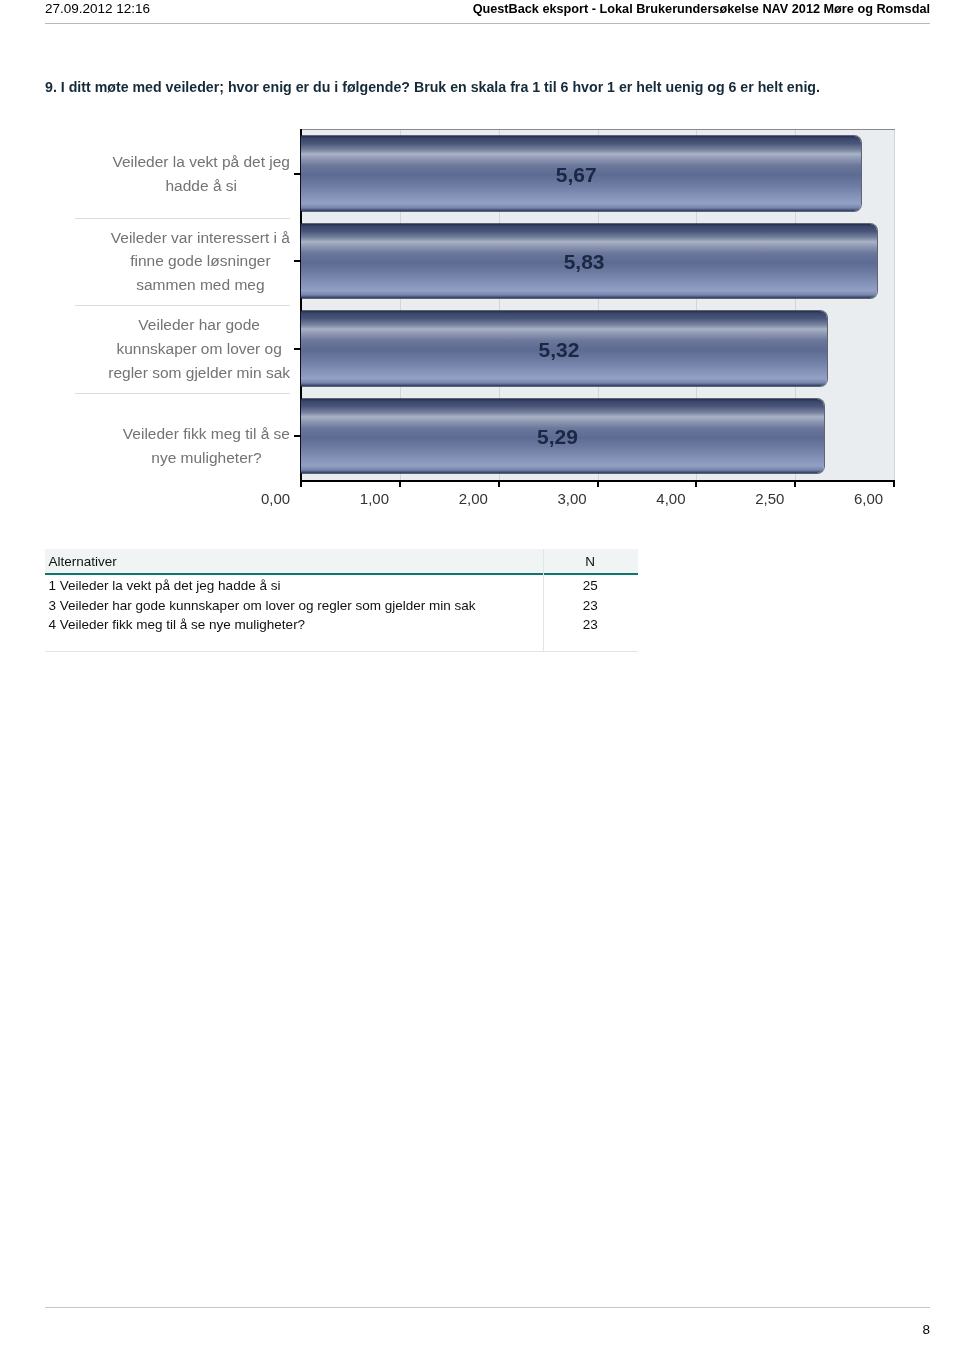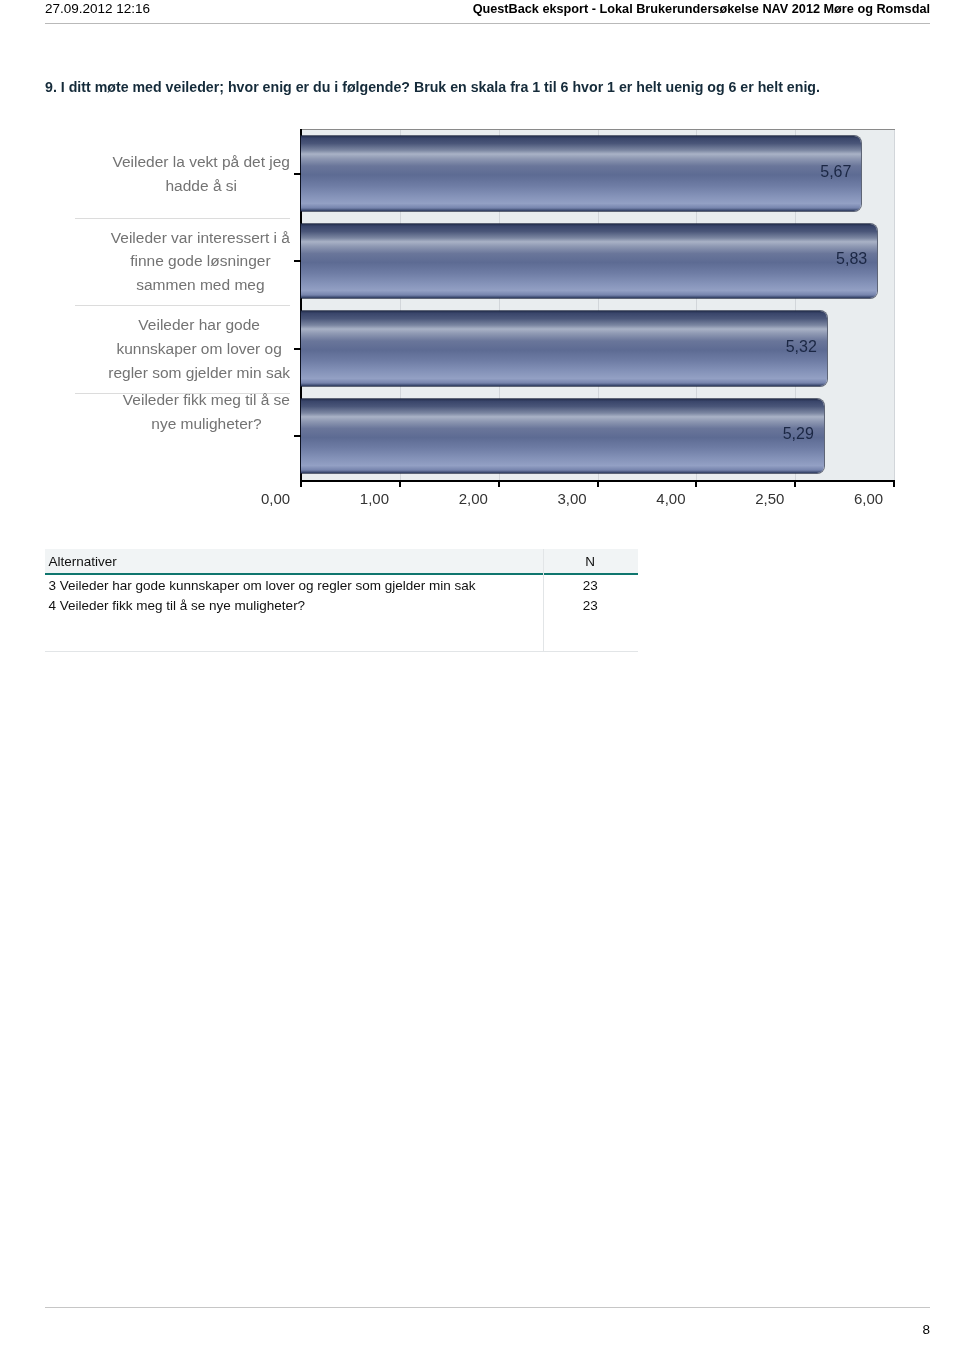--- a/index.html
+++ b/index.html
@@ -22,21 +22,21 @@
   .ytick{position:absolute;left:294px;width:7px;height:2px;background:#000;}
   .xlabel{position:absolute;top:490px;font-size:15px;color:#333;text-align:left;width:80px;}
   .catlabel{position:absolute;right:670px;text-align:center;font-size:15.5px;color:#737373;line-height:23.8px;}
   .catsep{position:absolute;left:75px;width:215px;height:1px;background:#dcdcdc;}
   .bar{position:absolute;border-radius:0 7px 7px 0;
        background:linear-gradient(to bottom,
           #242f4d 0%, #39456a 3%, #4a5679 10%, #7b86a1 19%, #a9b2c6 24%,
           #8f99b3 30%, #6a769a 40%, #5d6b93 52%, #6e7ca4 66%, #8492b8 80%,
           #93a0c4 90%, #7684ad 96%, #2c3a5e 100%);
        box-shadow:0 0 0 1px rgba(20,28,52,.65);}
-  .barlabel{position:absolute;font-size:16px;color:#1b2744;text-align:right;}
+  .barlabel{position:absolute;font-size:21px;color:#1b2744;text-align:center;font-weight:bold;}
 
   
   .tbl{position:absolute;left:44.5px;top:548.5px;width:593px;}
   .tbl-head{position:relative;height:24.4px;background:#f1f4f5;border-bottom:2px solid #0f766e;}
   .tbl-head .c1{position:absolute;left:4px;top:5.4px;font-size:13.5px;color:#111;}
   .tbl-head .c2{position:absolute;left:498.2px;top:5.4px;width:95px;text-align:center;font-size:13.5px;color:#111;}
   .tbl-row{position:relative;height:19.6px;}
   .tbl-row .c1{position:absolute;left:4px;top:3.2px;font-size:13.5px;color:#111;white-space:nowrap;}
   .tbl-row .c2{position:absolute;left:498.2px;top:3.2px;width:95px;text-align:center;font-size:13.5px;color:#111;}
   .tbl-vline{position:absolute;left:498.2px;top:0;width:1px;background:#e2e5e7;}
@@ -92,29 +92,33 @@
       <div class="catlabel" style="top:225.55px">Veileder var interessert i å<br>finne gode løsninger<br>sammen med meg</div>
       <div class="catsep" style="top:305px"></div>
       <div class="bar" style="left:301px;top:311.4px;width:525.7933333333333px;height:74.5px"></div>
       <div class="barlabel" style="left:301px;top:337.65px;width:515.7933333333333px">5,32</div>
       <div class="ytick" style="top:347.75px"></div>
       <div class="catlabel" style="top:313.05px">Veileder har gode<br>kunnskaper om lover og<br>regler som gjelder min sak</div>
       <div class="catsep" style="top:392.5px"></div>
       <div class="bar" style="left:301px;top:398.9px;width:522.8283333333333px;height:74.5px"></div>
       <div class="barlabel" style="left:301px;top:425.15px;width:512.8283333333333px">5,29</div>
       <div class="ytick" style="top:435.25px"></div>
-      <div class="catlabel" style="top:388px">Veileder fikk meg til å se<br>nye muligheter?</div>
+      <div class="catlabel" style="top:422px">Veileder fikk meg til å se<br>nye muligheter?</div>
     </div>
 
   <div class="tbl">
     <div class="tbl-head">
       <span class="c1">Alternativer</span>
       <span class="c2">N</span>
     </div>
     <div id="tbl-body">
+        <div class="tbl-row">
+          <span class="c1">1 Veileder la vekt på det jeg hadde å si</span>
+          <span class="c2">25</span>
+        </div>
         <div class="tbl-row">
           <span class="c1">3 Veileder har gode kunnskaper om lover og regler som gjelder min sak</span>
           <span class="c2">23</span>
         </div>
         <div class="tbl-row">
           <span class="c1">4 Veileder fikk meg til å se nye muligheter?</span>
           <span class="c2">23</span>
         </div>
       </div>
     <div class="tbl-vline" style="height: 102.8px;"></div>

